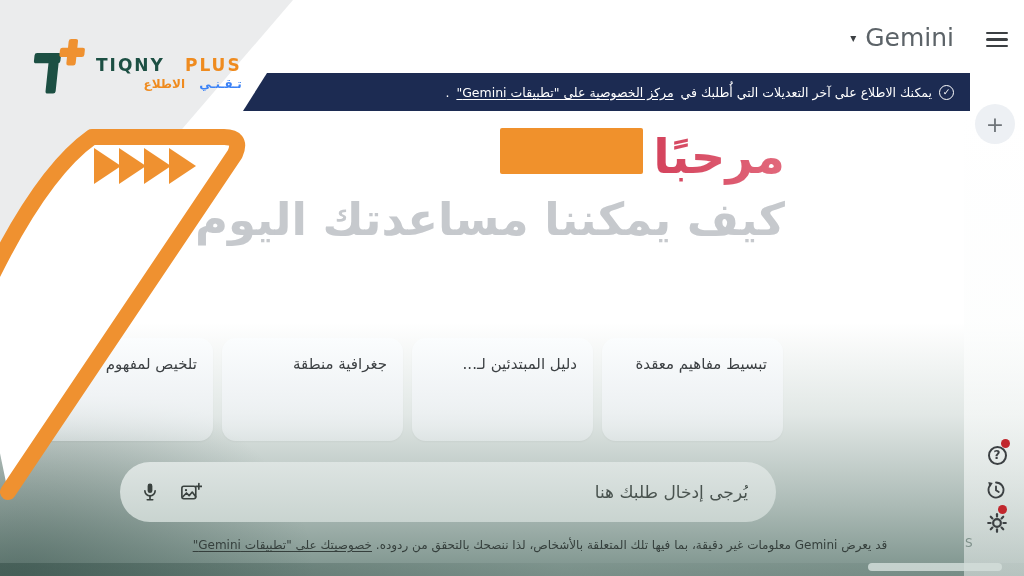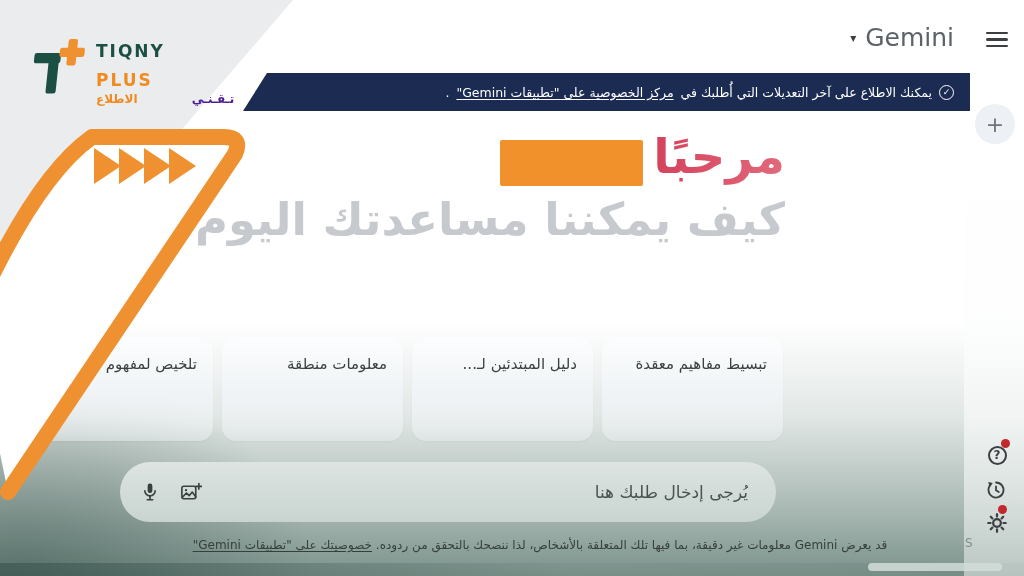--- a/index.html
+++ b/index.html
@@ -33,21 +33,21 @@
       display:grid;place-items:center;font-size:22px;color:#70757a;cursor:pointer;}
 
   
   .rail-icon{width:24px;height:24px;display:grid;place-items:center;cursor:pointer;}
   .help-circle{width:19px;height:19px;border:2px solid #3c4043;border-radius:50%;display:grid;place-items:center;
       font-size:12px;font-weight:bold;color:#3c4043;line-height:1;}
   .red-dot{width:9px;height:9px;border-radius:50%;background:#C1272D;}
 
   
   .greeting{top:128px;right:239px;direction:rtl;text-align:right;}
-  .greet-line{display:flex;align-items:flex-end;gap:10px;}
+  .greet-line{display:flex;align-items:flex-start;gap:10px;}
   .greet-title{font-size:48px;font-weight:bold;line-height:1.2;
       background:linear-gradient(270deg,#e2697c,#d4425c);
       -webkit-background-clip:text;background-clip:text;color:transparent;}
   .redact{width:143px;height:46px;background:#F0912C;border-radius:2px;}
   .greet-sub{margin-top:6px;font-size:45px;font-weight:bold;color:#c6c9cd;line-height:1.25;white-space:nowrap;}
 
   
   .cards{top:338px;right:241px;display:flex;direction:rtl;gap:9px;}
   .card{width:181px;height:103px;flex:0 0 auto;border-radius:14px;padding:17px 16px;direction:rtl;text-align:right;
       background:linear-gradient(180deg,#fbfdfe 0%,#f0f3f5 55%,rgba(233,238,240,.5) 100%);
@@ -63,25 +63,25 @@
   .pill-icon{width:24px;height:24px;flex:0 0 auto;cursor:pointer;display:grid;place-items:center;}
 
   
   .footer{top:538px;left:120px;width:840px;text-align:center;direction:rtl;font-size:12px;color:#353f3c;white-space:nowrap;}
   .watermark{top:536px;left:965px;font-size:12px;color:rgba(64,88,81,.55);}
   .scrollbar{left:868px;top:563px;width:134px;height:8px;border-radius:4px;background:rgba(210,221,217,.85);cursor:pointer;}
 
   
   .logo{top:36px;left:20px;display:flex;align-items:center;gap:4px;}
   .logo-text{display:flex;flex-direction:column;gap:2px;}
-  .logo-en{display:flex;gap:9px;font-size:17px;font-weight:bold;letter-spacing:2px;flex-direction:column;}
+  .logo-en{display:flex;gap:1px;font-size:17px;font-weight:bold;letter-spacing:2px;}
   .logo-en .p1{color:#1C4F43;}
-  .logo-en .p2{color:#EF8B1F;}
+  .logo-en .p2{color:#EF8B1F;margin-left:19px;}
   .logo-ar{display:flex;direction:rtl;gap:14px;font-size:12px;font-weight:bold;}
-  .logo-ar .p1{color:#4c1d95;margin-left:40px;}
+  .logo-ar .p1{color:#3b82f6;}
   .logo-ar .p2{color:#EF8B1F;}
 
   .swoosh{inset:0;width:1024px;height:576px;pointer-events:none;}
 </style>
 </head>
 <body>
 
 <div id="stage">
 
   <div class="abs gray-band"></div>
@@ -164,21 +164,21 @@
     <div class="greet-line">
       <span class="greet-title">مرحبًا</span>
       <span class="redact"></span>
     </div>
     <div class="greet-sub">كيف يمكننا مساعدتك اليوم؟</div>
   </div>
 
   <div class="abs cards">
     <div class="card">تبسيط مفاهيم معقدة</div>
     <div class="card">دليل المبتدئين لـ...</div>
-    <div class="card">معلومات منطقة</div>
+    <div class="card">جغرافية منطقة</div>
     <div class="card">تلخيص لمفهوم م</div>
   </div>
 
   <svg class="abs swoosh" viewBox="0 0 1024 576">
     <path d="M -28 318 Q 34 178 92 137 L 222 137 Q 243 136 235 154 L 8 492" fill="#ffffff" stroke="#EF9130" stroke-width="16" stroke-linecap="round" stroke-linejoin="round"></path>
     <g fill="#EF9130">
       <polygon points="94,148 94,184 121,166"></polygon>
       <polygon points="119,148 119,184 146,166"></polygon>
       <polygon points="144,148 144,184 171,166"></polygon>
       <polygon points="169,148 169,184 196,166"></polygon>

